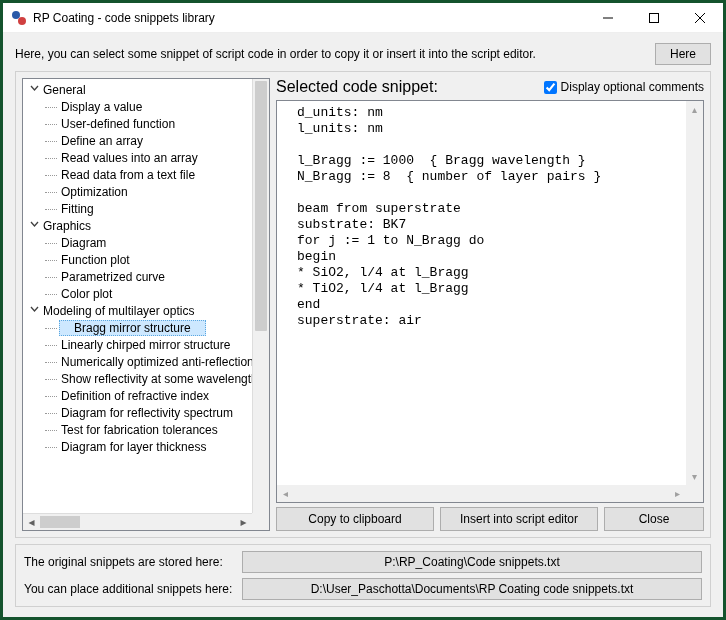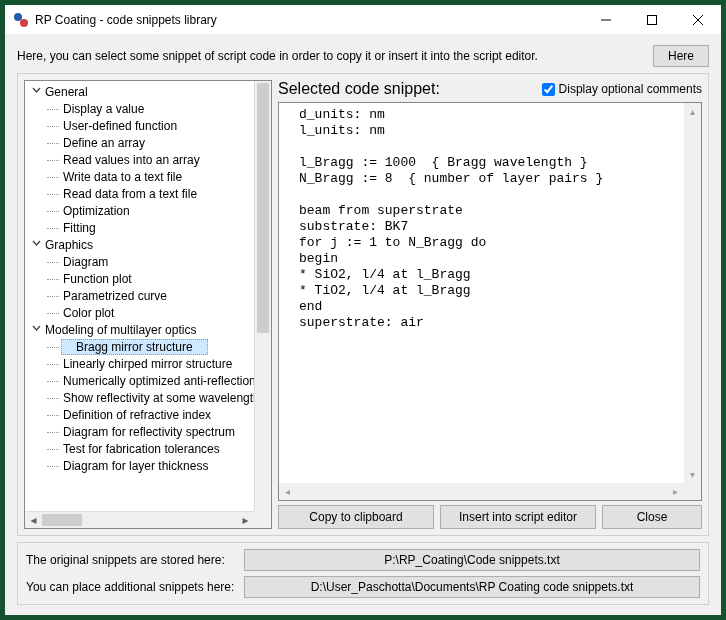--- a/index.html
+++ b/index.html
@@ -8,21 +8,21 @@
   font-size: 12px;
   background: #f0f0f0;
   width: 726px;
   height: 620px;
   overflow: hidden;
 }
 .window {
   width: 726px;
   height: 620px;
   background: #84cc16;
-  border: 5px solid #14532d;
+  border: 3px solid #14532d;
   display: flex;
   flex-direction: column;
 }
 .titlebar {
   height: 30px;
   background: #fff;
   display: flex;
   align-items: center;
   padding: 0 0 0 8px;
   border-bottom: 1px solid #eee;
@@ -304,24 +304,20 @@
               <div class="tree-item leaf">
                 <span class="dash"></span>
                 <span class="lbl">Define an array</span>
               </div>
               <div class="tree-item leaf">
                 <span class="dash"></span>
                 <span class="lbl">Read values into an array</span>
               </div>
               <div class="tree-item leaf">
                 <span class="dash"></span>
-                <span class="lbl">Write data to a text file</span>
-              </div>
-              <div class="tree-item leaf">
-                <span class="dash"></span>
                 <span class="lbl">Read data from a text file</span>
               </div>
               <div class="tree-item leaf">
                 <span class="dash"></span>
                 <span class="lbl">Optimization</span>
               </div>
               <div class="tree-item leaf">
                 <span class="dash"></span>
                 <span class="lbl">Fitting</span>
               </div>

